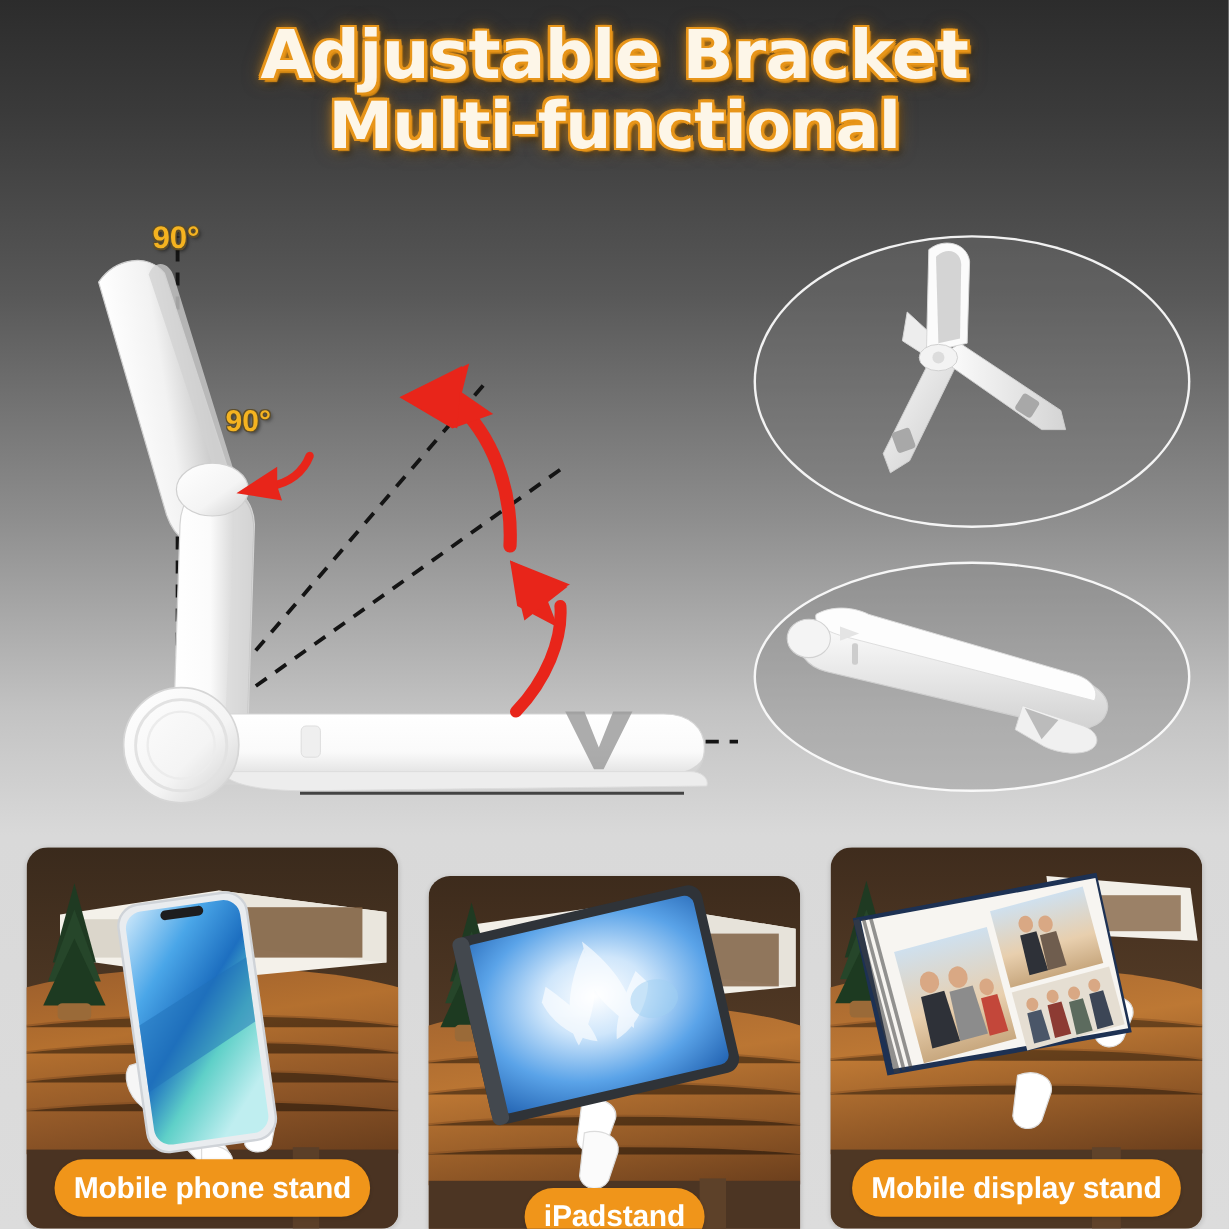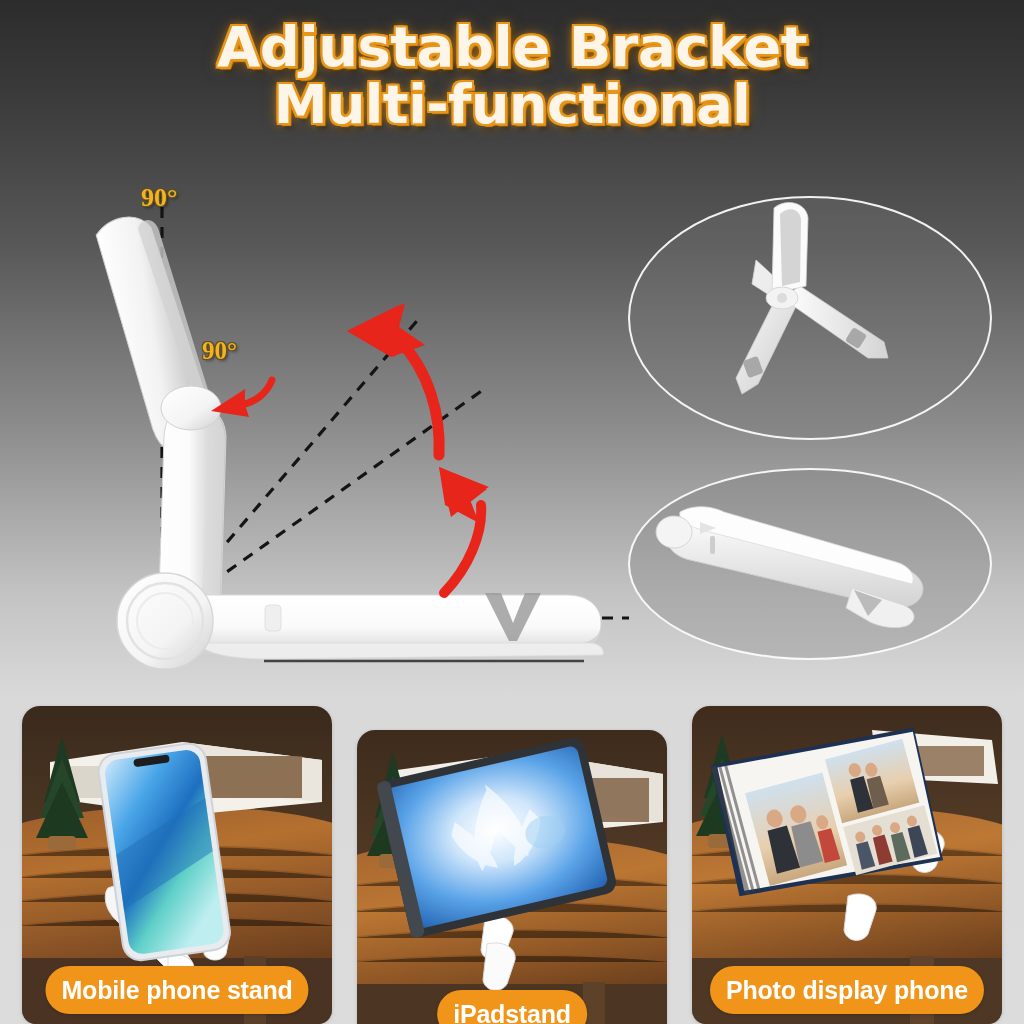--- a/index.html
+++ b/index.html
@@ -43,21 +43,21 @@
       2px 2px 0 #e8961b, -2px 2px 0 #e8961b,
       2px -2px 0 #e8961b, -2px -2px 0 #e8961b,
       3px 3px 1px #db8c14,
       0 0 9px rgba(232,150,27,.85),
       0 0 16px rgba(180,110,10,.55),
       4px 5px 5px rgba(0,0,0,.55);
   }
   .title-line.l2{font-size:56px;}
 
   
-  .diagram{position:absolute;left:69px;top:175px;width:570px;height:510px;font-family:Liberation Serif, serif;}
+  .diagram{position:absolute;left:55px;top:175px;width:570px;height:510px;}
   .diagram svg{display:block;}
 
   
   .oval{
     position:absolute;
     border-radius:50%;
     border:2px solid rgba(255,255,255,.92);
     background:rgba(120,120,120,.30);
     overflow:hidden;
   }
@@ -466,17 +466,17 @@
               <ellipse cx="188" cy="134" rx="5" ry="5.5" fill="#d9a884"></ellipse>
               <path d="M182 140 L 194 140 L 195 168 L 181 168 Z" fill="#8d3b33"></path>
               <ellipse cx="206" cy="136" rx="5" ry="5.5" fill="#d9a884"></ellipse>
               <path d="M200 142 L 212 142 L 213 170 L 199 170 Z" fill="#5c6b5e"></path>
               <ellipse cx="224" cy="134" rx="5" ry="5.5" fill="#d9a884"></ellipse>
               <path d="M218 140 L 230 140 L 231 170 L 217 170 Z" fill="#3c4656"></path>
             </g>
           </g>
         </svg>
       </div>
-      <div class="pill">Photo display phone</div>
+      <div class="pill">Mobile display stand</div>
     </div>
 
   </div>
 </div>
 
 </body></html>

